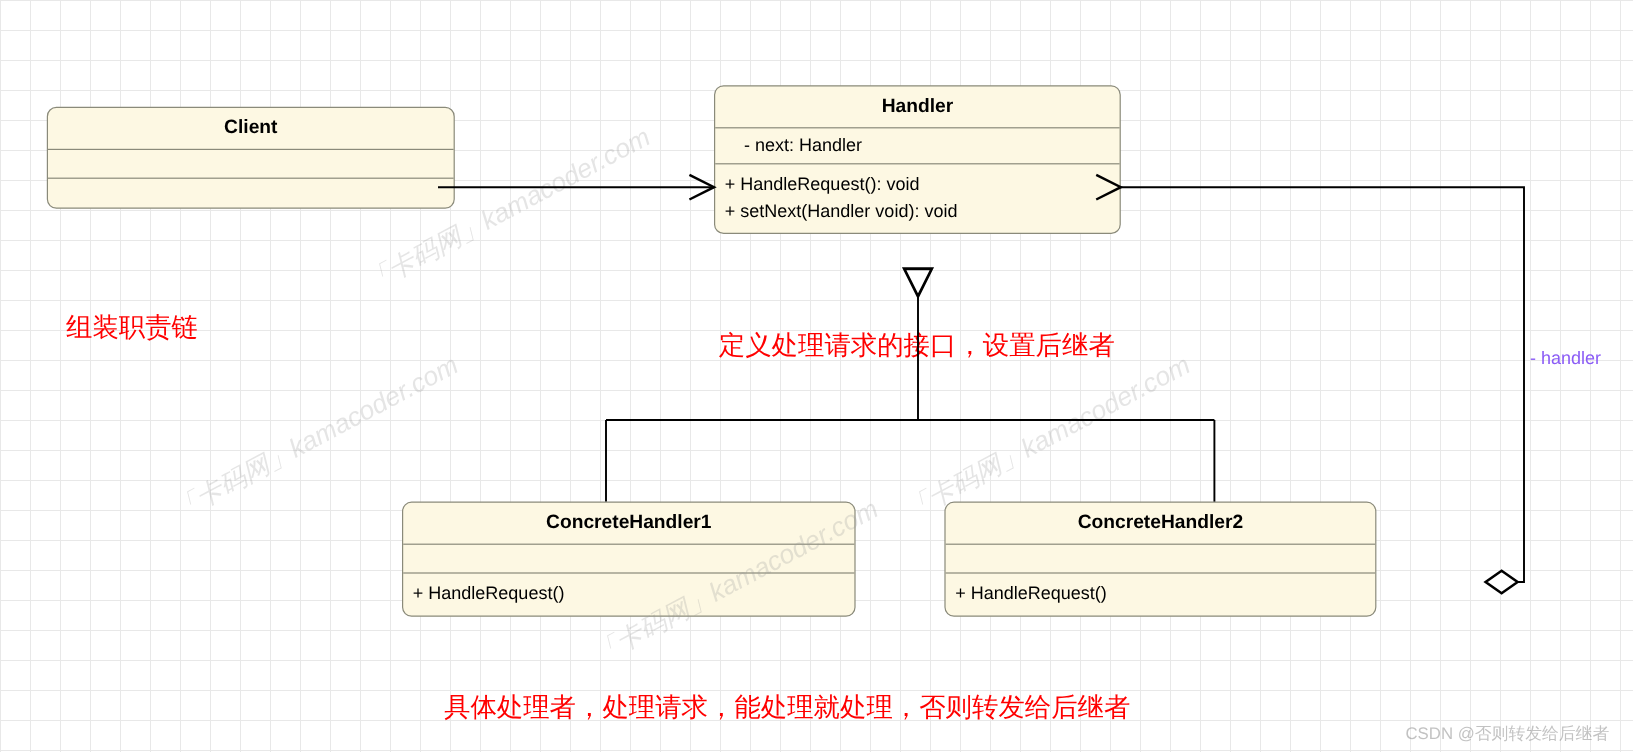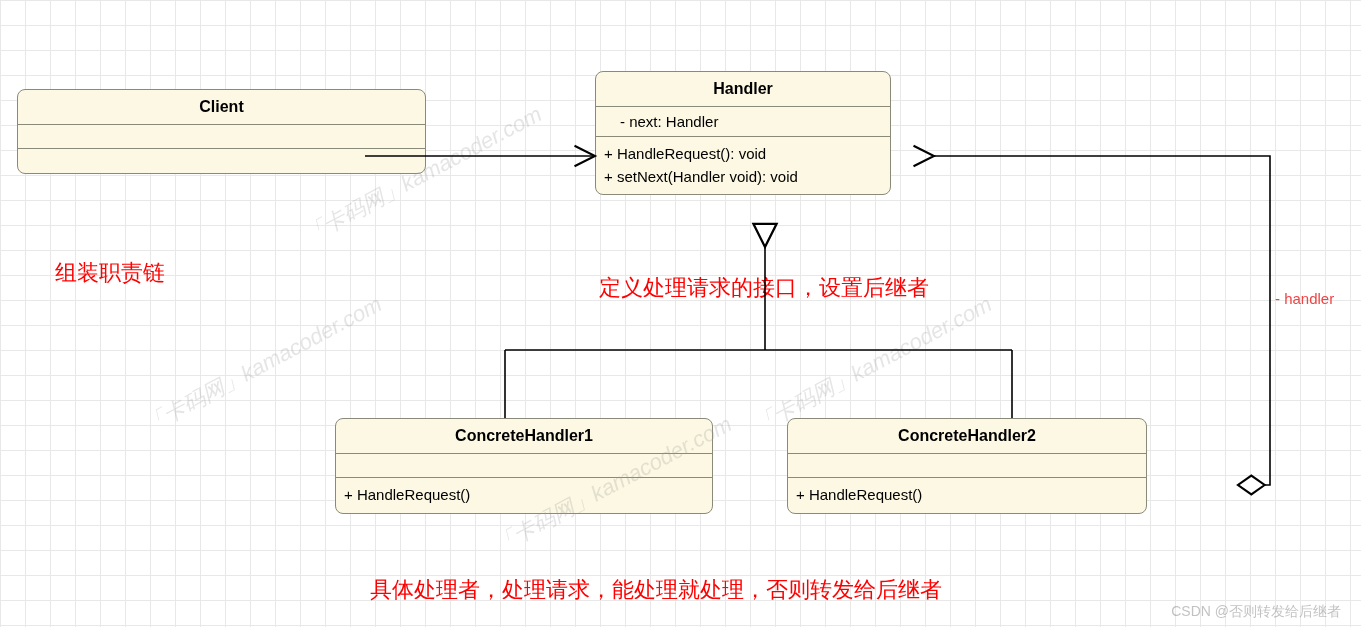--- a/index.html
+++ b/index.html
@@ -48,32 +48,32 @@
     pointer-events: none;
   }
   .credit {
     position: absolute;
     right: 20px;
     bottom: 6px;
     color: rgba(120,120,120,0.45);
     font-size: 14px;
   }
   svg.conn { position:absolute; left:0; top:0; width:1361px; height:627px; pointer-events:none; overflow:visible; }
-  .edge-label { position:absolute; font-size:15px; color:#ef4444; }
+  .edge-label { position:absolute; font-size:15px; color:#8b5cf6; }
 </style>
 </head>
 <body>
 
-<div class="uml" style="left:17px; top:89px; width:409px;">
+<div class="uml" style="left:39px; top:89px; width:340px;">
   <div class="name">Client</div>
   <div class="attrs"></div>
   <div class="ops"></div>
 </div>
 
-<div class="uml" style="left:595px; top:71px; width:296px;">
+<div class="uml" style="left:595px; top:71px; width:339px;">
   <div class="name">Handler</div>
   <div class="attrs">- next: Handler</div>
   <div class="ops">
     <div>+ HandleRequest(): void</div>
     <div>+ setNext(Handler void): void</div>
   </div>
 </div>
 
 <div class="uml" style="left:335px; top:418px; width:378px;">
   <div class="name">ConcreteHandler1</div>

